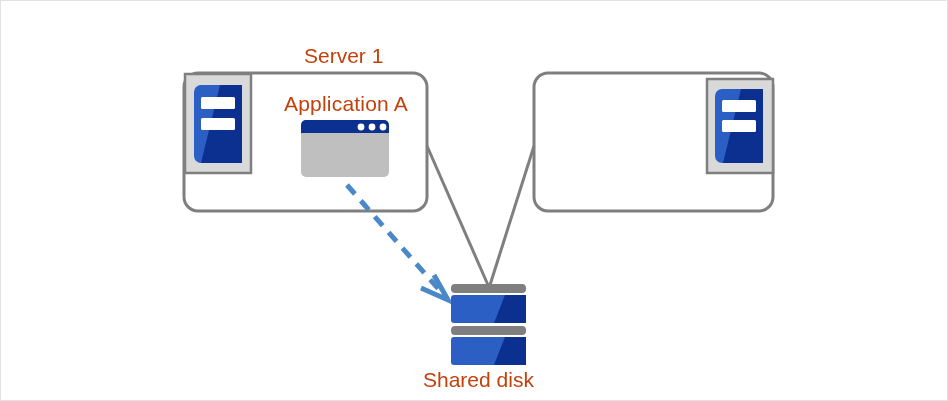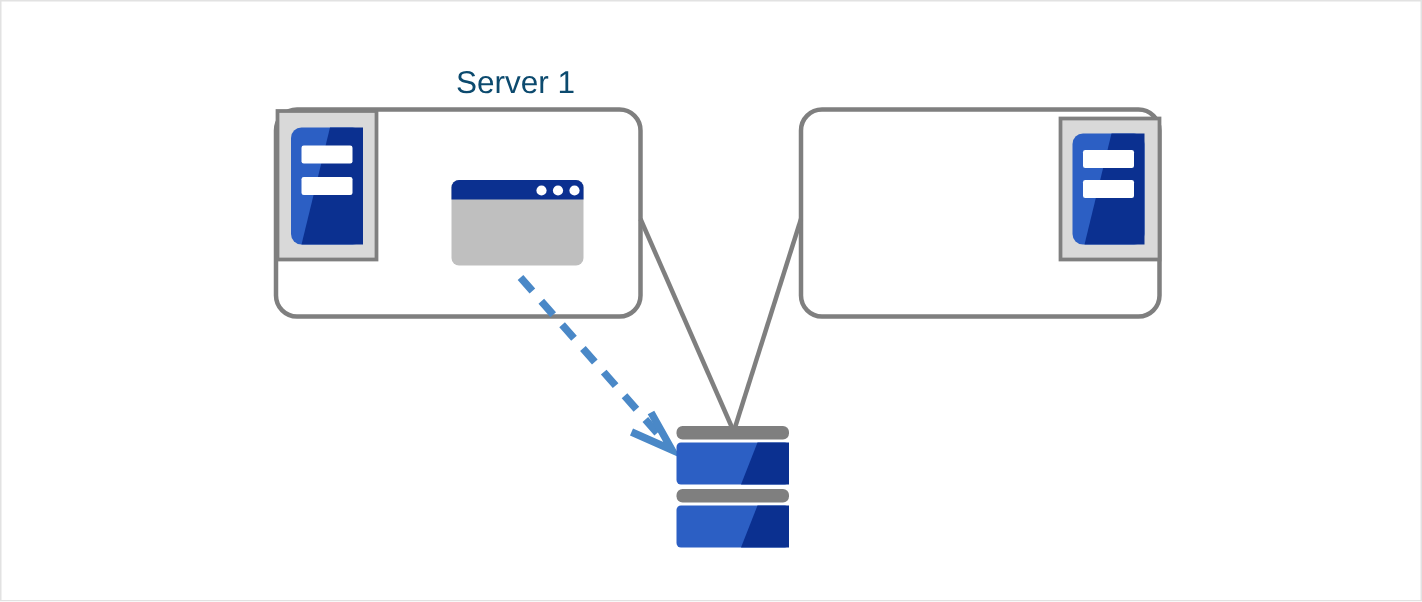--- a/index.html
+++ b/index.html
@@ -21,21 +21,21 @@
   }
   .svg-layer {
     position: absolute;
     left: 0;
     top: 0;
     width: 948px;
     height: 401px;
   }
   .label {
     position: absolute;
-    color: #0c4a6e;
+    color: #c2410c;
     font-size: 21px;
     font-family: "Liberation Sans", sans-serif;
     white-space: nowrap;
     line-height: 1;
     text-align: center;
   }
   #label-server1 { left: 303px; top: 44px; }
   #label-server2 { left: 572px; top: 44px; }
   #label-appa   { left: 283px; top: 92px; letter-spacing: 0.2px; }
   #label-disk   { left: 422px; top: 368px; }
@@ -91,15 +91,17 @@
       <rect x="450" y="325" width="75" height="9" rx="4" ry="4" fill="#7f7f7f"></rect>
       <rect x="450" y="336" width="75" height="28" rx="3" ry="3" fill="#2c5fc4"></rect>
       <path d="M 504 336 L 525 336 L 525 364 L 493 364 Z" fill="#0b3090"></path>
     </g>
 
   </svg>
 
   <div class="label" id="label-server1">Server 1</div>
 
 
+  <div class="label" id="label-appa">Application A</div>
 
+  <div class="label" id="label-disk">Shared disk</div>
 
 </div>
 
 </body></html>

